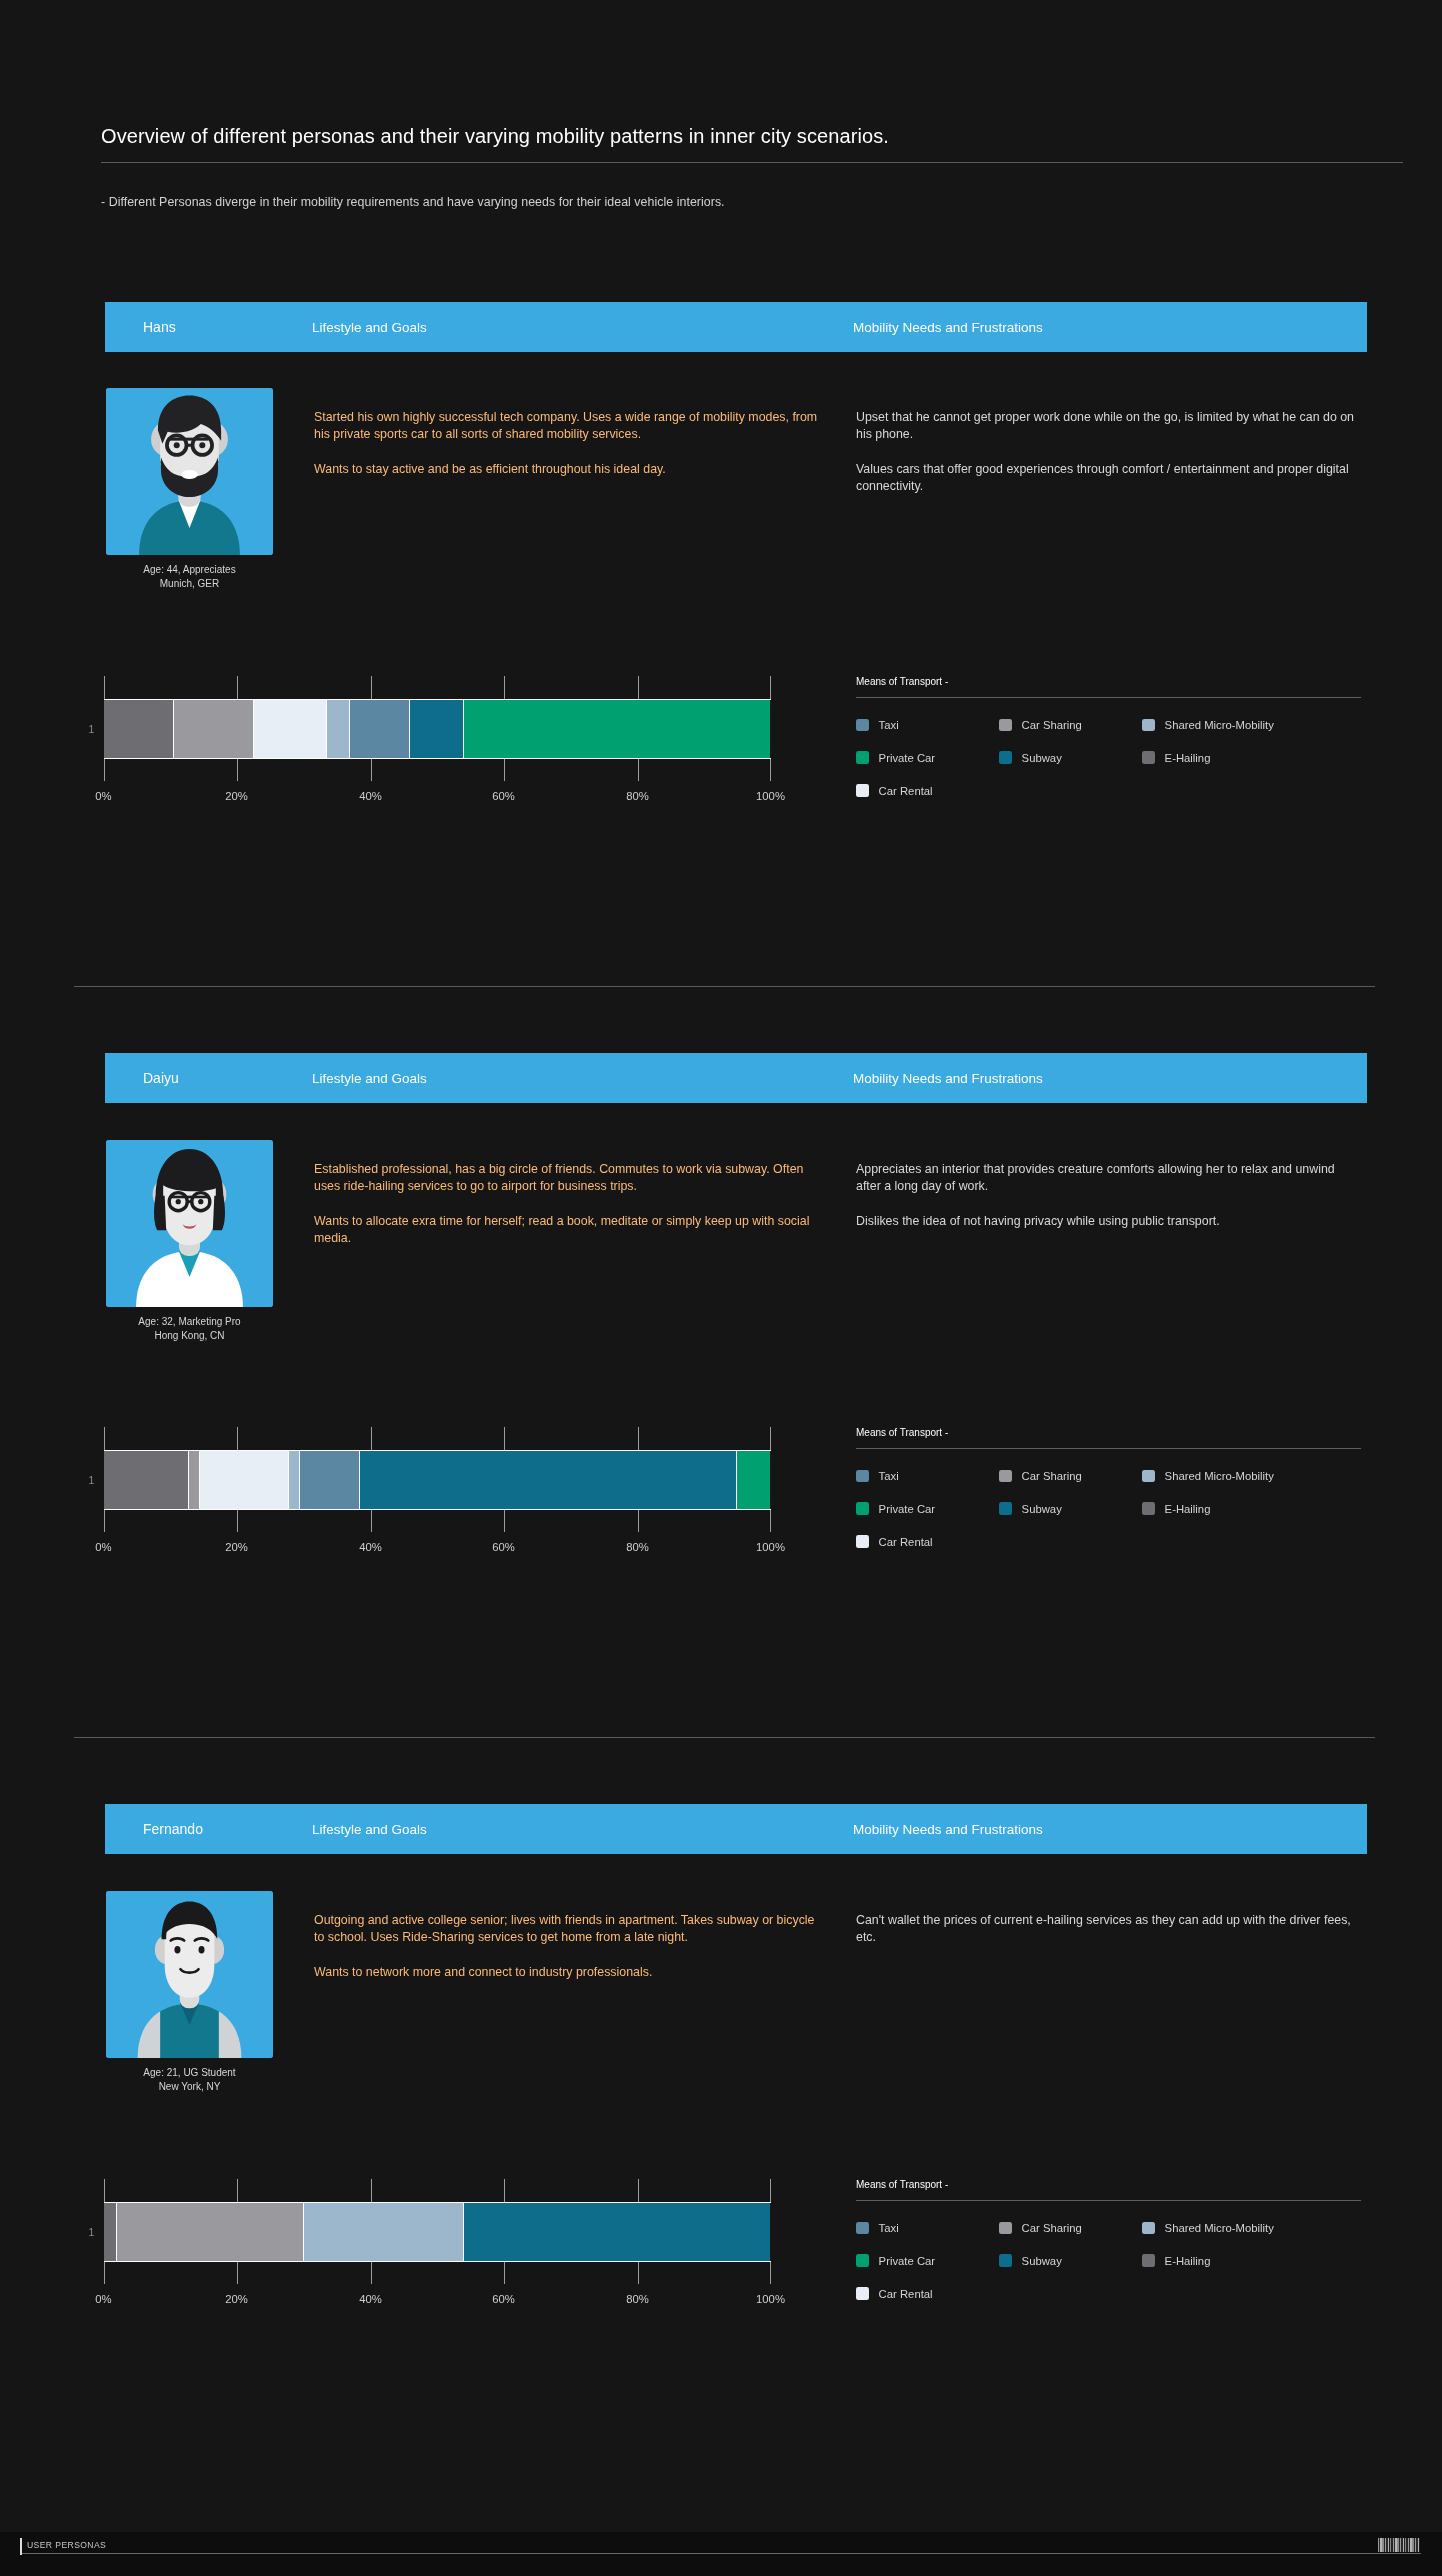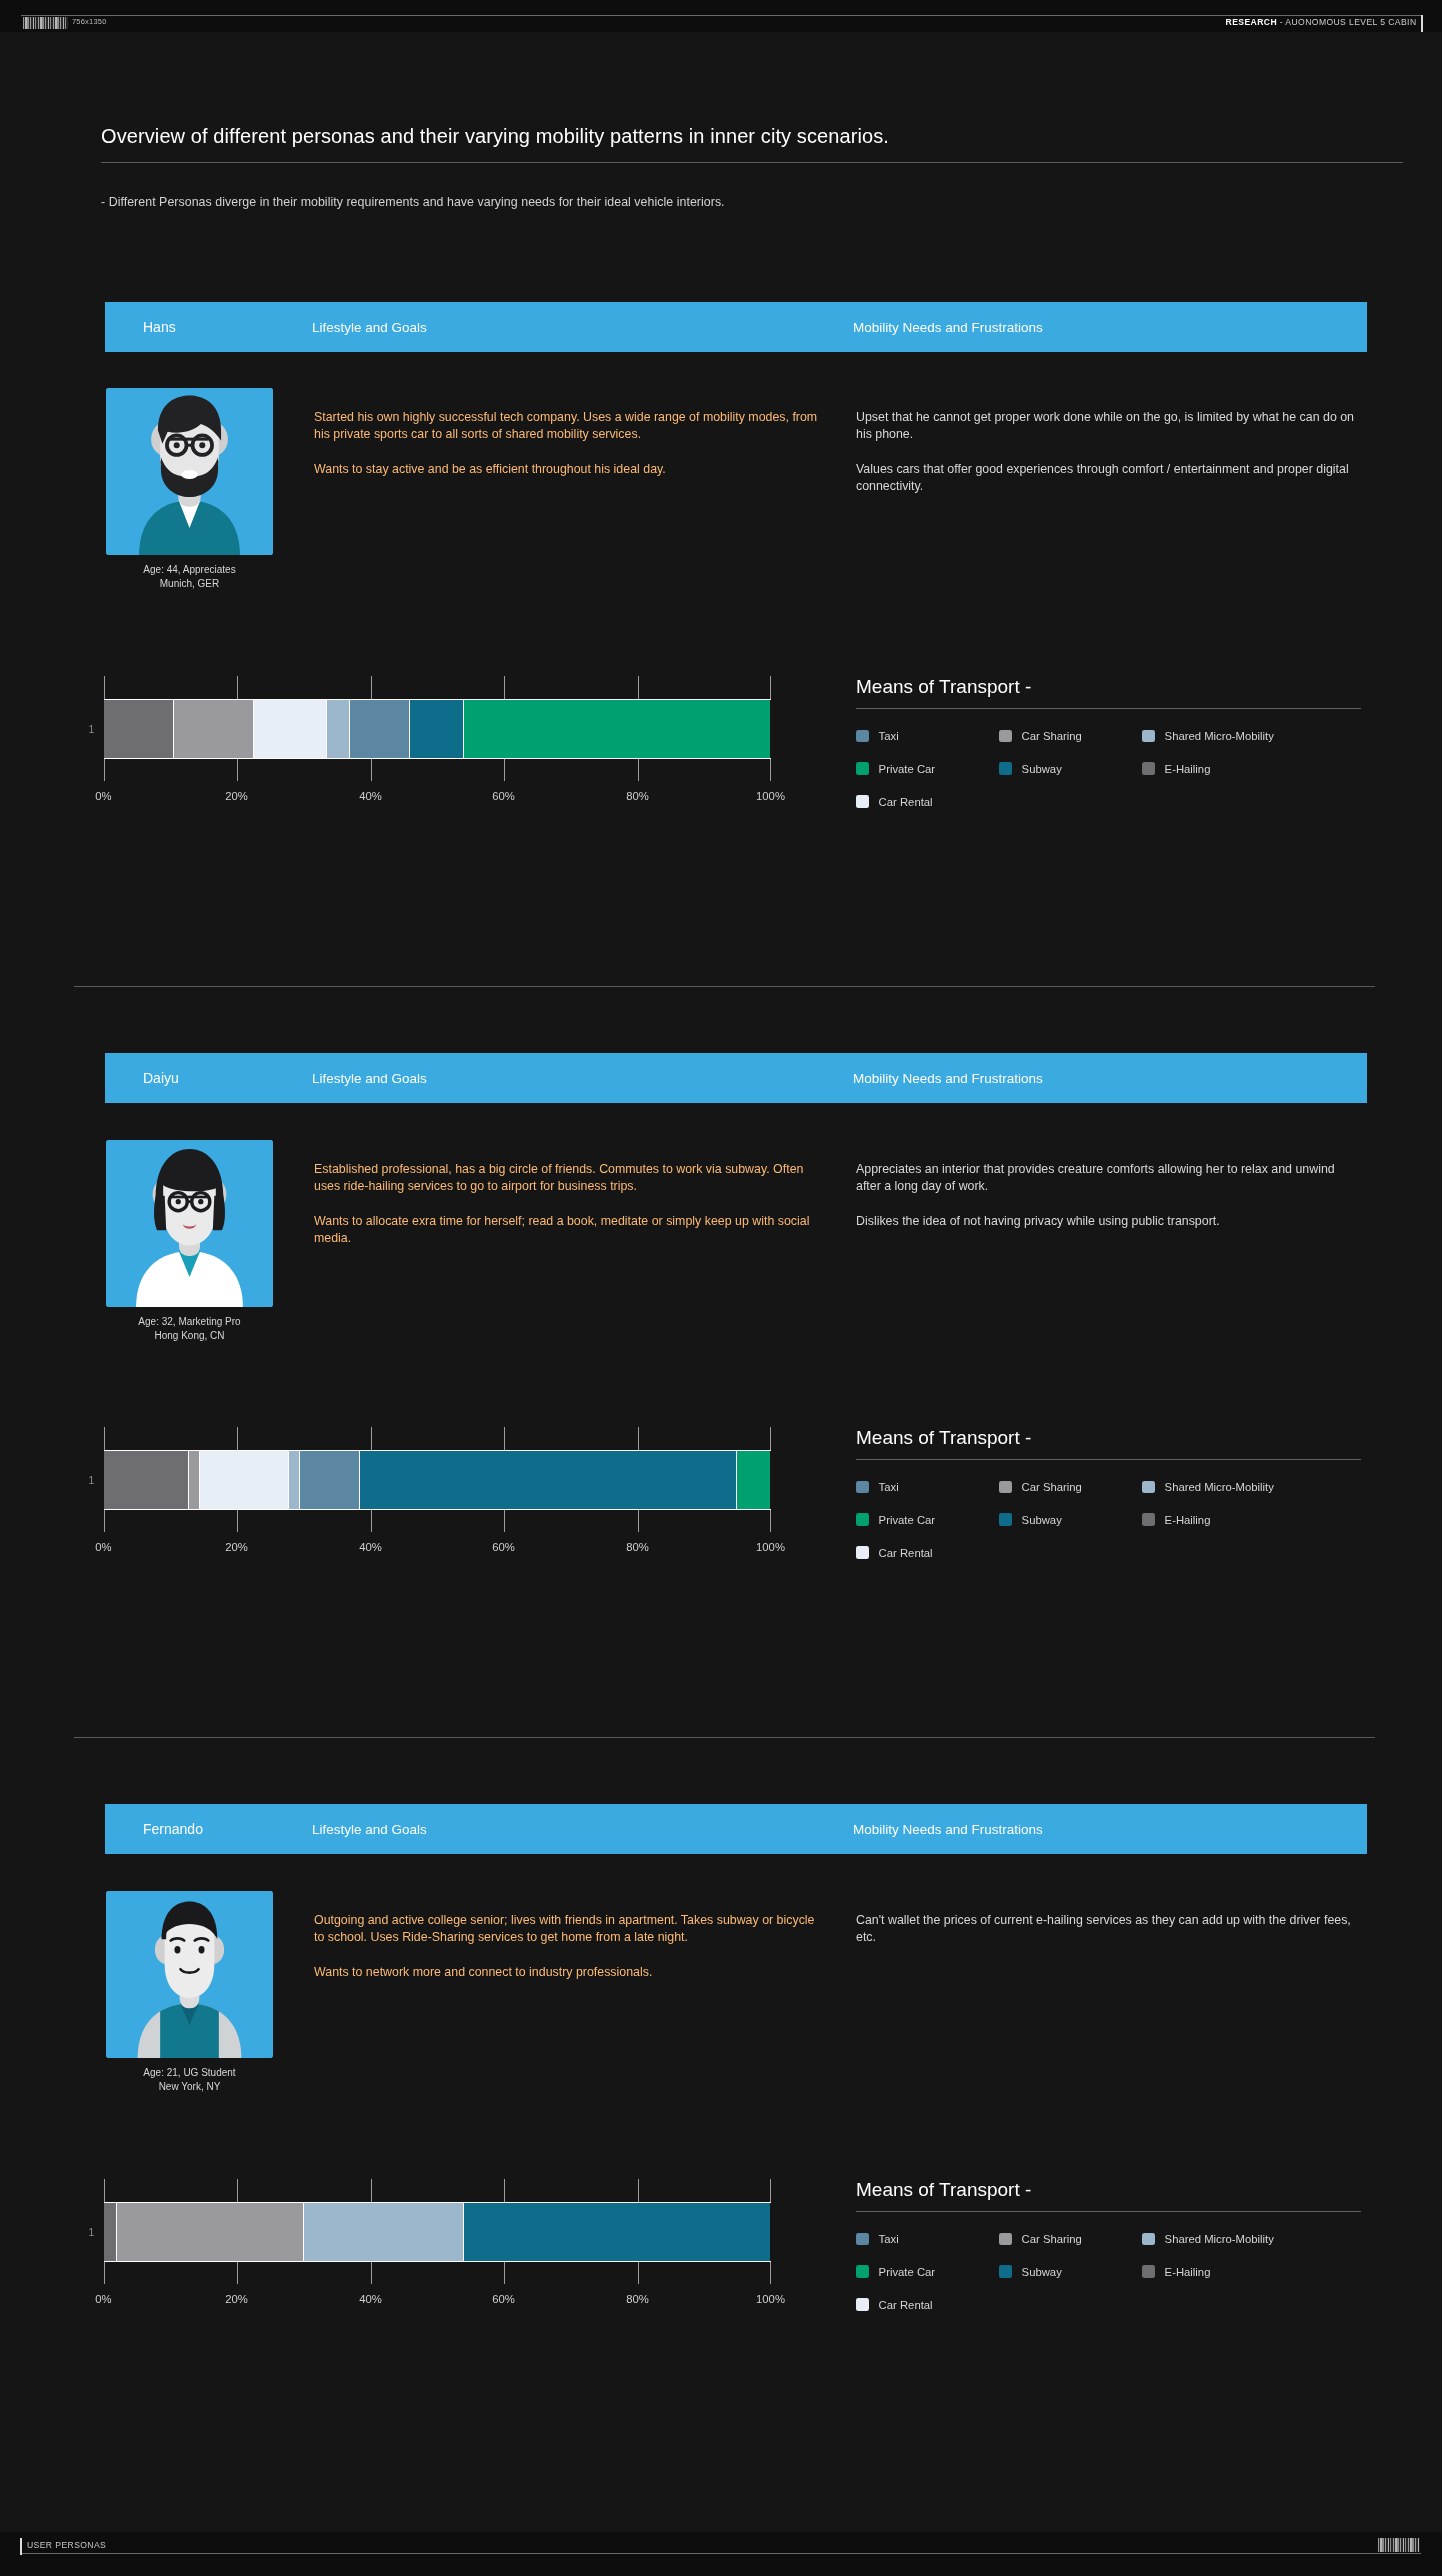--- a/index.html
+++ b/index.html
@@ -193,21 +193,21 @@
   .y-tick {
     position: absolute;
     left: 13.5px; top: 47px;
     font-size: 10.5px;
     color: #8e8e8e;
   }
 
   
   .legend { position: absolute; left: 856px; width: 511px; }
   .legend-title {
-    font-size: 19px;
+    font-size: 10px;
     color: #ffffff;
     margin-bottom: 9.8px;
   }
   .legend-rule {
     width: 505px; height: 0.8px;
     background: #606060;
     margin-bottom: 21px;
   }
   .legend-grid {
     display: grid;
@@ -270,27 +270,20 @@
       #9a9a9a 0px, #9a9a9a 0.8px, #2a2a2a 0.8px, #2a2a2a 2.3px,
       #b5b5b5 2.3px, #b5b5b5 3.8px, #1e1e1e 3.8px, #1e1e1e 4.5px,
       #8a8a8a 4.5px, #8a8a8a 6px, #262626 6px, #262626 7.5px);
   }
 </style>
 </head>
 <body>
 
 <div class="page">
 
-  <div class="topbar">
-    <div class="topbar-rule"></div>
-    <div class="barcode"></div>
-    <div class="topbar-left-label">756x1350</div>
-    <div class="topbar-right"><span class="strong">RESEARCH</span><span> - AUONOMOUS LEVEL 5 CABIN</span></div>
-    <div class="topbar-tick"></div>
-  </div>
 
   <h1 class="title">Overview of different personas and their varying mobility patterns in inner city scenarios.</h1>
   <div class="title-rule"></div>
   <div class="subtitle">- Different Personas diverge in their mobility requirements and have varying needs for their ideal vehicle interiors.</div>
 
   <div class="persona" style="top:0">
 
     <div class="persona-header" style="top:302px">
       <div class="ph-name">Hans</div>
       <div class="ph-col2">Lifestyle and Goals</div>

